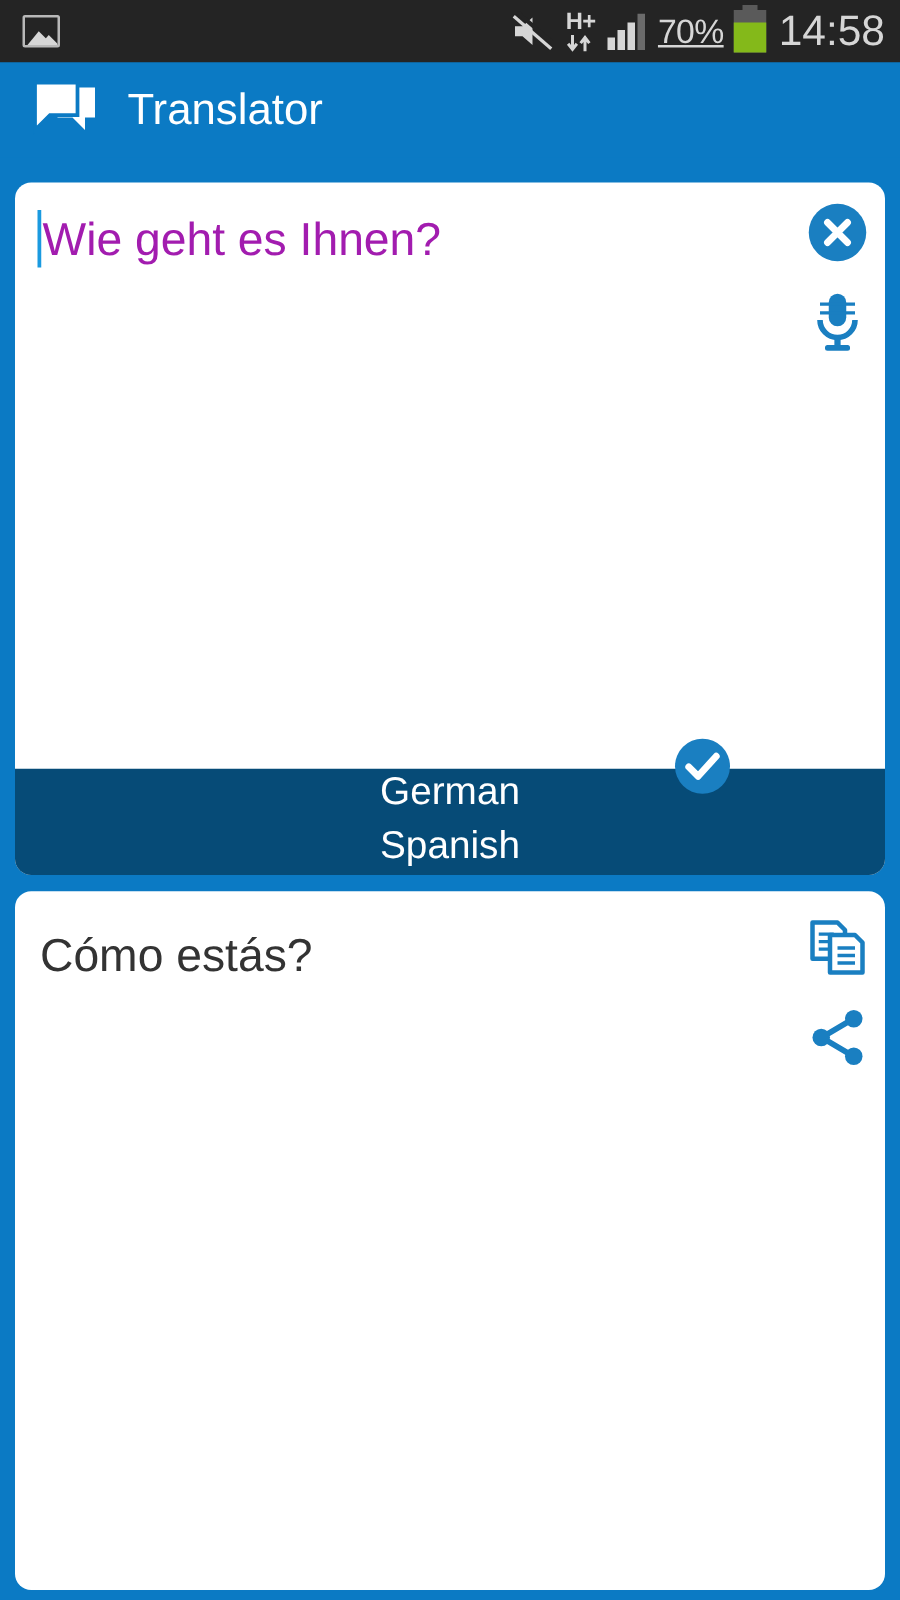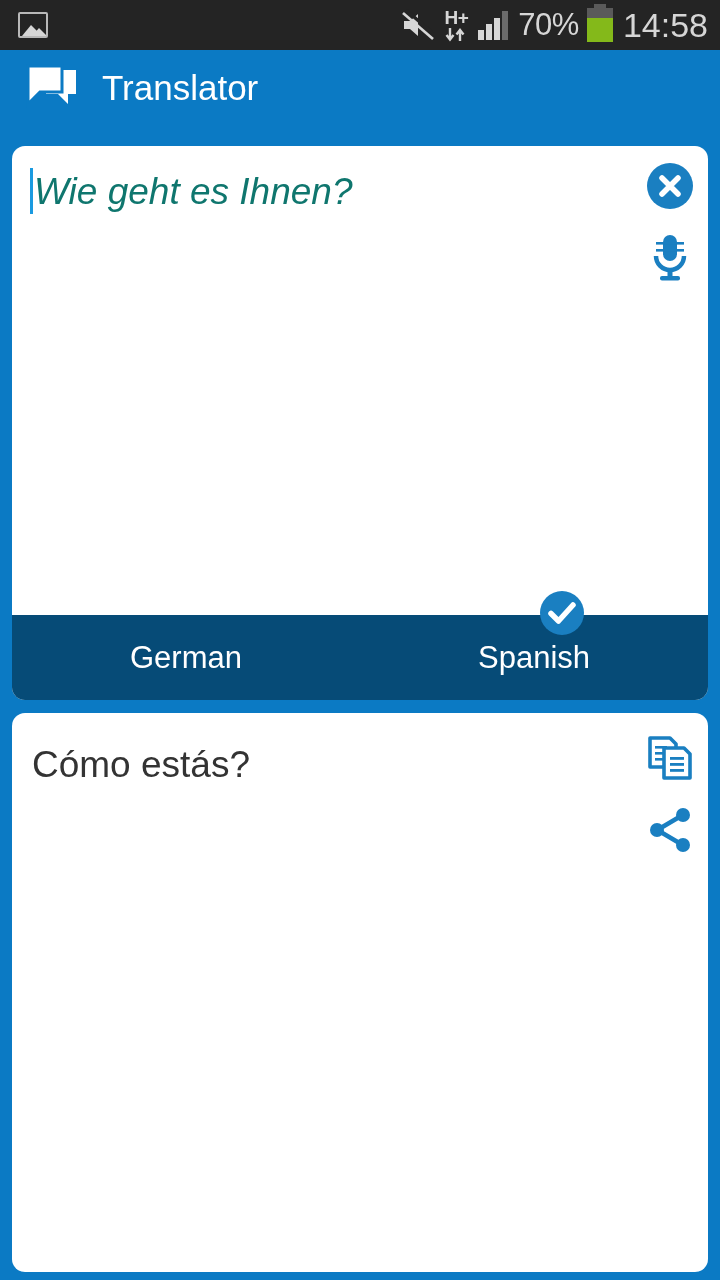--- a/index.html
+++ b/index.html
@@ -83,23 +83,24 @@
     gap: 2px;
     height: 30px;
   }
   .signal-icon i { display: block; width: 6px; background: #d6d6d6; }
   .signal-icon i:nth-child(1) { height: 10px; }
   .signal-icon i:nth-child(2) { height: 16px; }
   .signal-icon i:nth-child(3) { height: 22px; }
   .signal-icon i:nth-child(4) { height: 29px; background: #6b6b6b; }
 
   .batt-pct {
-    font-size: 31px;
+    font-size: 27px;
     color: #d6d6d6;
     letter-spacing: -0.5px;
+    text-decoration: underline;
   }
   .battery-icon {
     width: 26px; height: 34px;
     position: relative;
     background: #5a5a5a;
     margin-left: -2px;
   }
   .battery-icon::before {
     content: "";
     position: absolute;
@@ -158,24 +159,23 @@
   .caret {
     display: inline-block;
     width: 3px;
     height: 46px;
     background: #1a9ae0;
     vertical-align: -10px;
     margin-right: 1px;
   }
   .source-text {
     font-size: 37px;
-    color: #0f766e;
+    color: #a21caf;
     line-height: 1.2;
     display: inline;
-    font-style: italic;
   }
 
   .src-actions {
     position: absolute;
     right: 14px; top: 16px;
     display: flex;
     flex-direction: column;
     align-items: center;
     gap: 22px;
   }
@@ -183,20 +183,21 @@
   .mic-btn { width: 46px; height: 50px; }
 
   
   .lang-bar {
     position: absolute;
     left: 0; bottom: 0;
     width: 696px; height: 85px;
     background: #064b77;
     display: flex;
     align-items: center;
+    flex-direction: column;
   }
   .lang-item {
     flex: 1;
     text-align: center;
     font-size: 31px;
     color: #ffffff;
   }
   .check-badge {
     position: absolute;
     left: 526px; top: -26px;

